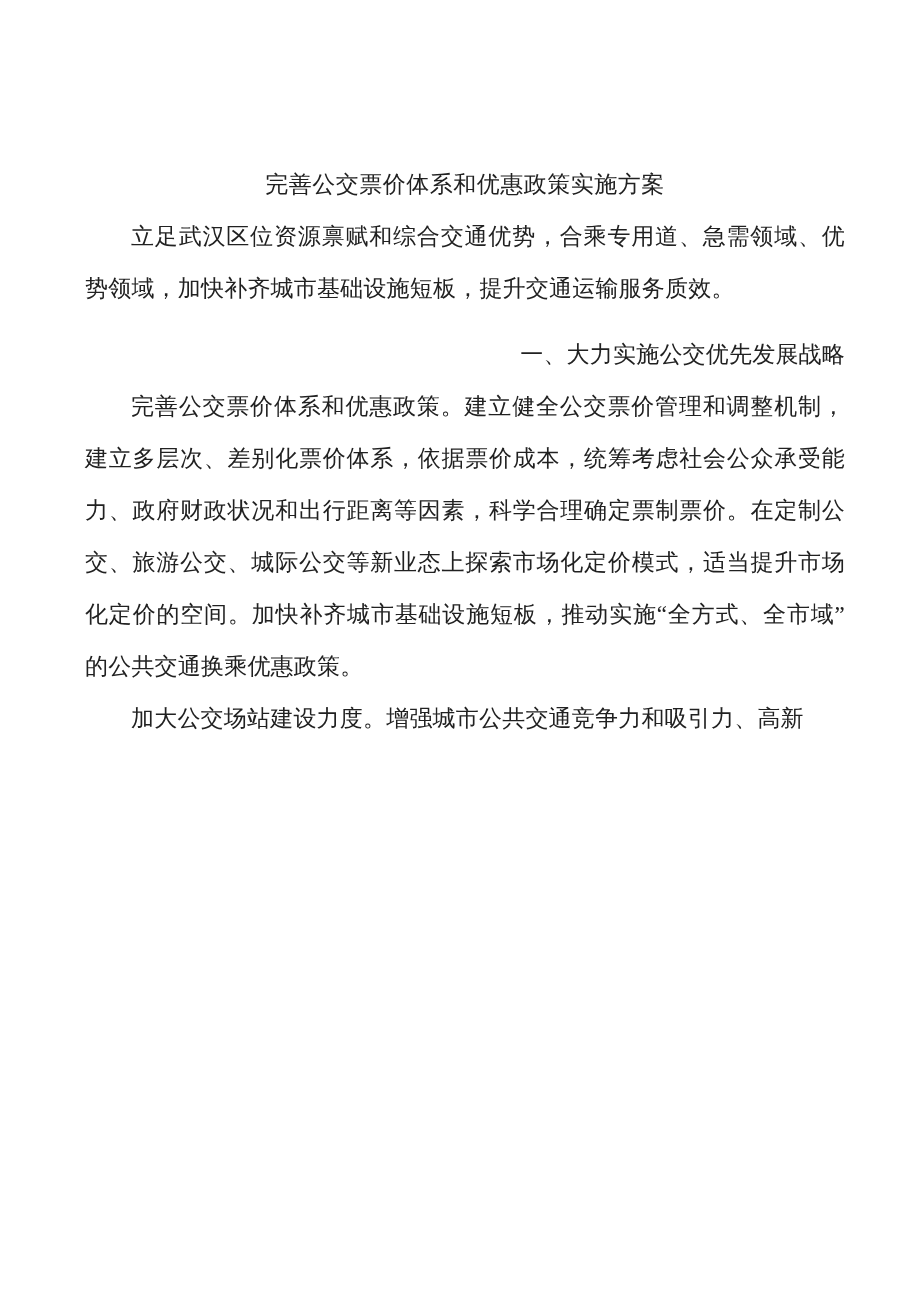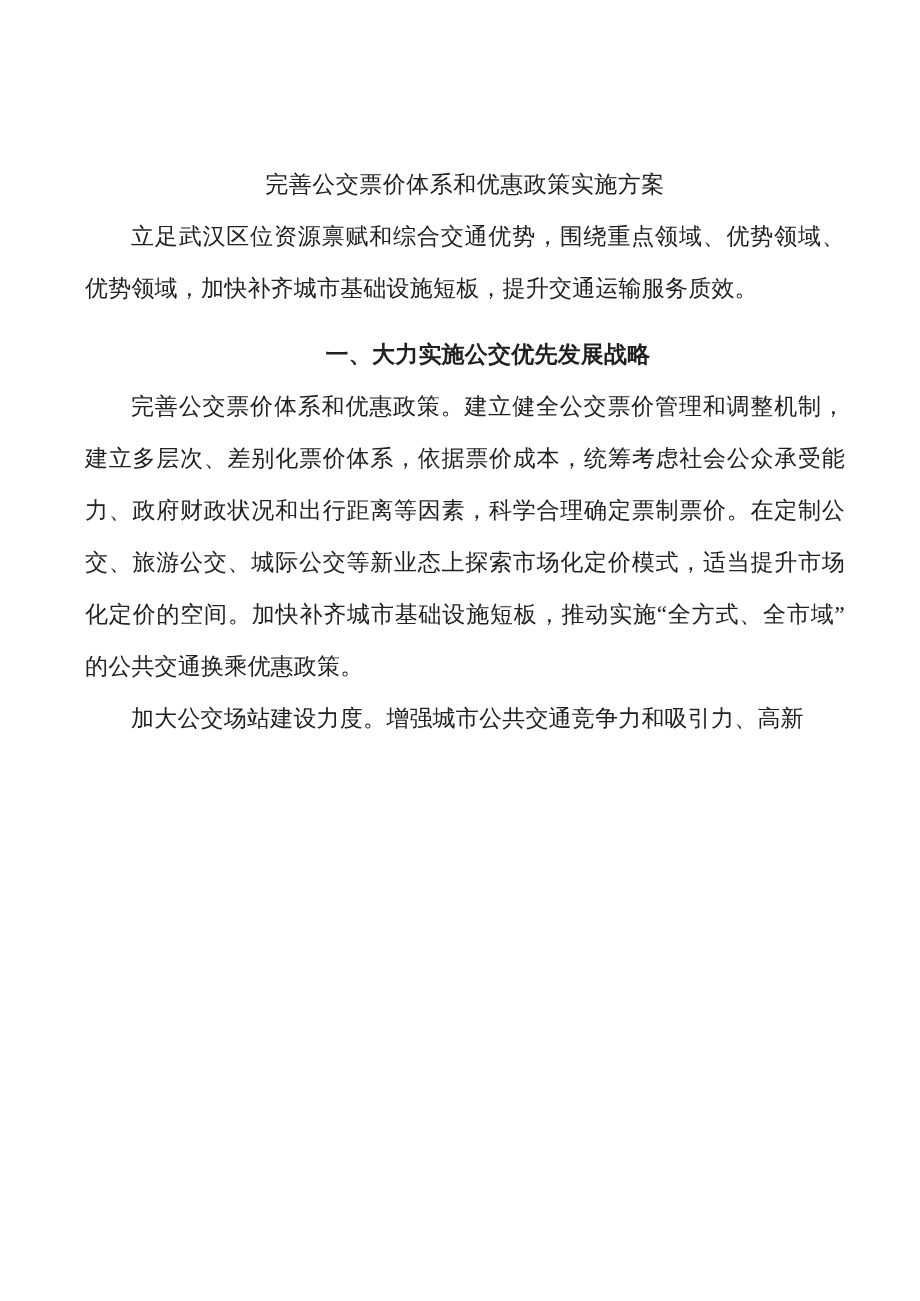--- a/index.html
+++ b/index.html
@@ -29,33 +29,32 @@
     white-space: nowrap;
   }
   p.para {
     margin: 0;
     text-align: justify;
     text-indent: 2em;
     letter-spacing: 0.2px;
   }
   p.section-heading {
     margin: 14px 0 0 0;
-    text-align: center;
+    text-align: right;
     text-indent: 2em;
     letter-spacing: 0.2px;
-    font-weight: bold;
   }
 </style>
 </head>
 <body>
 
 <div class="page">
   <h1 class="doc-title">完善公交票价体系和优惠政策实施方案</h1>
 
-  <p class="para">立足武汉区位资源禀赋和综合交通优势，围绕重点领域、优势领域、优势领域，加快补齐城市基础设施短板，提升交通运输服务质效。</p>
+  <p class="para">立足武汉区位资源禀赋和综合交通优势，合乘专用道、急需领域、优势领域，加快补齐城市基础设施短板，提升交通运输服务质效。</p>
 
   <p class="section-heading">一、大力实施公交优先发展战略</p>
 
   <p class="para">完善公交票价体系和优惠政策。建立健全公交票价管理和调整机制，建立多层次、差别化票价体系，依据票价成本，统筹考虑社会公众承受能力、政府财政状况和出行距离等因素，科学合理确定票制票价。在定制公交、旅游公交、城际公交等新业态上探索市场化定价模式，适当提升市场化定价的空间。加快补齐城市基础设施短板，推动实施“全方式、全市域”的公共交通换乘优惠政策。</p>
 
 
   <p class="para">加大公交场站建设力度。增强城市公共交通竞争力和吸引力、高新</p>
 </div>
 
 </body></html>

